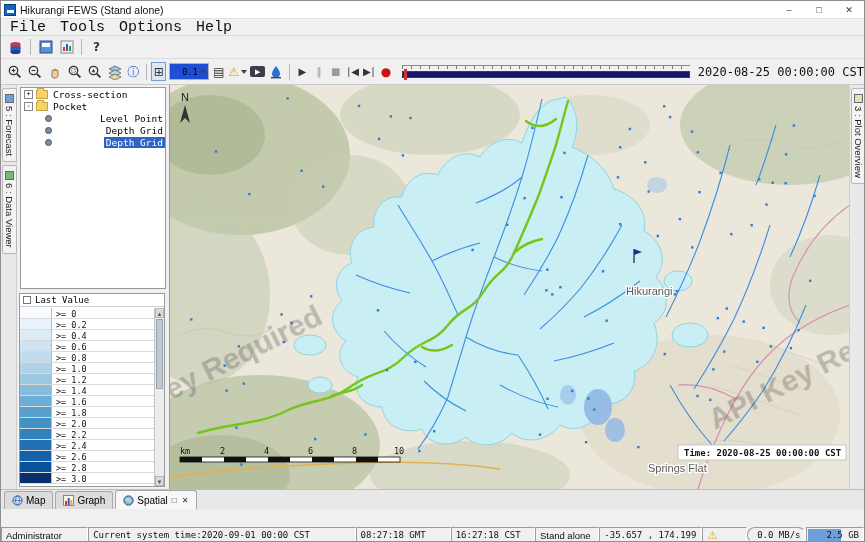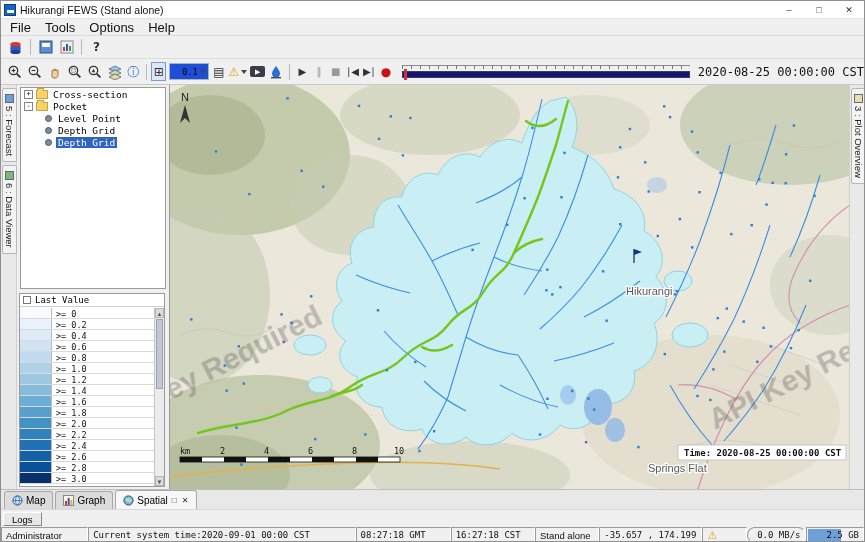--- a/index.html
+++ b/index.html
@@ -14,21 +14,21 @@
   
   #titlebar { top:0; height:18px; background:#ffffff; display:flex; align-items:center; border-bottom:1px solid #e3e3e3; }
   #app-icon { width:12px; height:12px; margin:0 4px 0 3px; background:#1565c0; border:1px solid #0d3f7a; display:inline-block; position:relative; }
   #app-icon::after{ content:""; position:absolute; left:2px; top:5px; width:7px; height:3px; background:#fff; }
   #title-text { font-size:10.5px; color:#111; }
   #win-controls { margin-left:auto; display:flex; height:100%; }
   .winbtn { width:30px; height:100%; display:flex; align-items:center; justify-content:center; font-size:9px; color:#333; cursor:default; }
 
   
   #menubar { top:18px; height:17px; background:#f0f0f0; display:flex; align-items:center; padding-left:2px; border-bottom:1px solid #dadada; }
-  .menu-item { padding:1px 7px; font-size:13px; color:#111; }
+  .menu-item { padding:1px 7px; font-size:15px; color:#111;font-family:Liberation Mono, monospace; }
 
   
   #toolbar1 { top:35px; height:23px; display:flex; align-items:center; padding-left:4px; background:#f0f0f0; border-bottom:1px solid #dcdcdc; }
   #toolbar2 { top:58px; height:26px; display:flex; align-items:center; padding-left:4px; background:#f0f0f0; border-bottom:1px solid #c9c9c9; }
   .tbtn { width:19px; height:19px; display:flex; align-items:center; justify-content:center; margin:0 1px; border:1px solid transparent; }
   .tbtn.latched { border:1px solid #7a9cc4; background:#dce6f4; }
   .tsep { width:1px; height:16px; background:#b9b9b9; margin:0 4px; }
   .glyph { font-family:"DejaVu Sans", sans-serif; font-size:12px; color:#333; line-height:1; }
   .glyph.small { font-size:10px; }
   .gray { color:#9a9a9a; }
@@ -56,21 +56,21 @@
   .vtab .tabicon { width:9px; height:9px; border:1px solid #667; display:inline-block; }
   .ti-blue { background:#6f9fd8; } .ti-green { background:#79b87a; } .ti-chart { background:#e8e0b0; }
 
   #leftpanel { position:absolute; left:16px; top:0; width:152px; height:100%; background:#f0f0f0; }
   #treebox { position:absolute; left:3px; top:2px; width:146px; height:202px; background:#fff; border:1px solid #9a9a9a; overflow:hidden; font-family:"DejaVu Sans Mono", monospace; font-size:9.5px; }
   .trow { display:flex; align-items:center; height:12px; padding-left:3px; white-space:nowrap; }
   .trow .texp { width:9px; height:9px; border:1px solid #848484; background:#fff; font:7px/7px "DejaVu Sans Mono",monospace; text-align:center; margin-right:3px; flex:none; }
   .tfolder { width:12px; height:9px; background:#f7d26a; border:1px solid #c9a33c; margin-right:3px; position:relative; flex:none; }
   .tfolder::before { content:""; position:absolute; top:-3px; left:0; width:5px; height:2px; background:#f7d26a; border:1px solid #c9a33c; border-bottom:none; }
   .tdot { width:7px; height:7px; border-radius:50%; background:#7d8da0; border:1px solid #4c5866; margin:0 4px 0 2px; flex:none; }
-  .indent1 { padding-left:22px; }
+  .indent1 { padding-left:22px;justify-content:space-between; }
   .tlab { padding:0 2px; }
   .tlab.selected { color:#fff; }
 
   #legendbox { position:absolute; left:2px; top:208px; width:146px; height:194px; background:#fff; border:1px solid #9a9a9a; overflow:hidden; }
   #legend-header { display:flex; align-items:center; height:13px; border-bottom:1px solid #cfcfcf; padding-left:3px; font-family:"DejaVu Sans Mono", monospace; font-size:9px; }
   #legend-header .chk { width:8px; height:8px; border:1px solid #777; background:#fff; margin-right:4px; flex:none; }
   #legend-body { position:absolute; top:14px; left:0; right:10px; bottom:0; }
   .lrow { display:flex; height:11px; border-bottom:1px solid #d9d9d9; }
   .lsw { width:32px; border-right:1px solid #bcbcbc; flex:none; }
   .llab { font-family:"DejaVu Sans Mono", monospace; font-size:8.5px; padding:1px 0 0 4px; color:#111; }
@@ -623,23 +623,20 @@
       <svg class="ic" width="11" height="11" viewBox="0 0 11 11">
         <circle cx="5.5" cy="5.5" r="4.6" fill="#7fb2e5" stroke="#1d4c85"></circle>
         <path d="M2,4 q2,-2 4,-1 q3,1 3,3 q-2,2 -4,1 q-3,-1 -3,-3 z" fill="#bfe0a8" opacity="0.9"></path>
       </svg>
       <span>Spatial</span>
       <span class="panebtn">□</span>
       <span class="panebtn">✕</span>
     </div>
   </div>
 
-  <div id="logsrow" class="band">
-    <span id="logs-button">Logs</span>
-  </div>
 
   <div id="statusbar" class="band">
     <div class="sseg" id="seg-user">Administrator</div>
     <div class="sseg mono" id="seg-systime">Current system time:2020-09-01 00:00 CST</div>
     <div class="sseg mono" id="seg-gmt">08:27:18 GMT</div>
     <div class="sseg mono" id="seg-cst">16:27:18 CST</div>
     <div class="sseg" id="seg-mode">Stand alone</div>
     <div class="sseg mono" id="seg-coord">-35.657 , 174.199</div>
     <div class="sseg" id="seg-warn">
       <span class="warn-ic">⚠</span>

